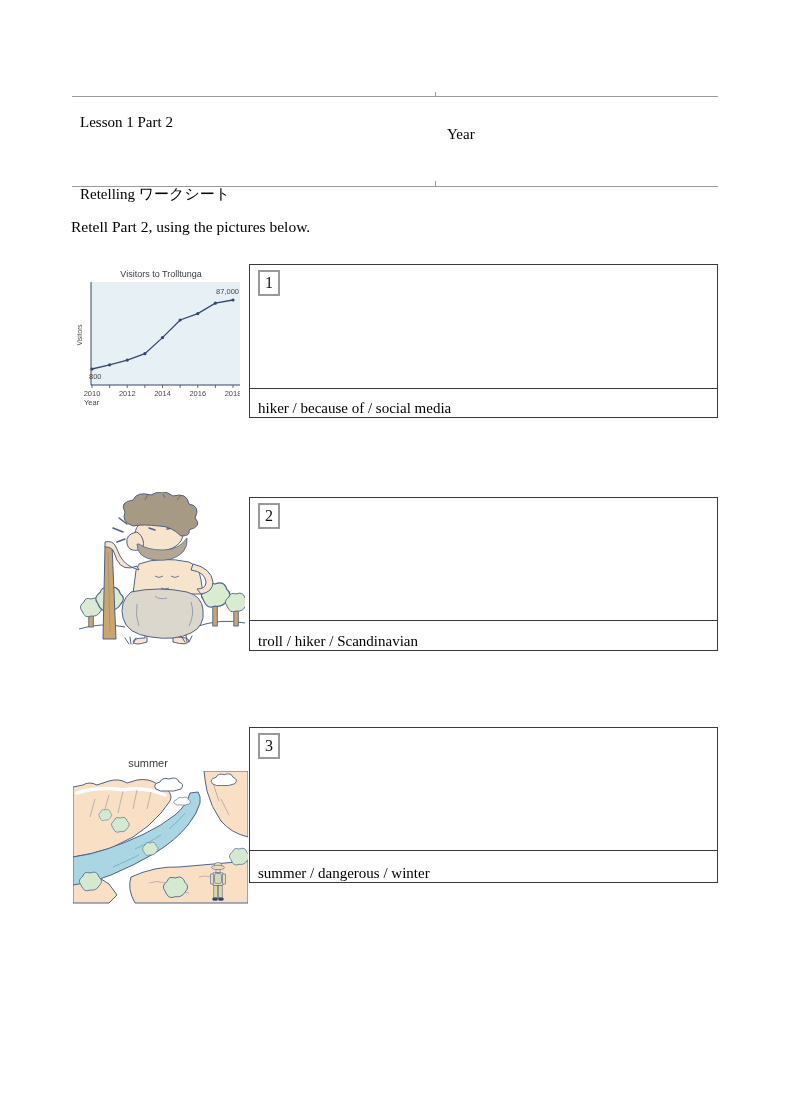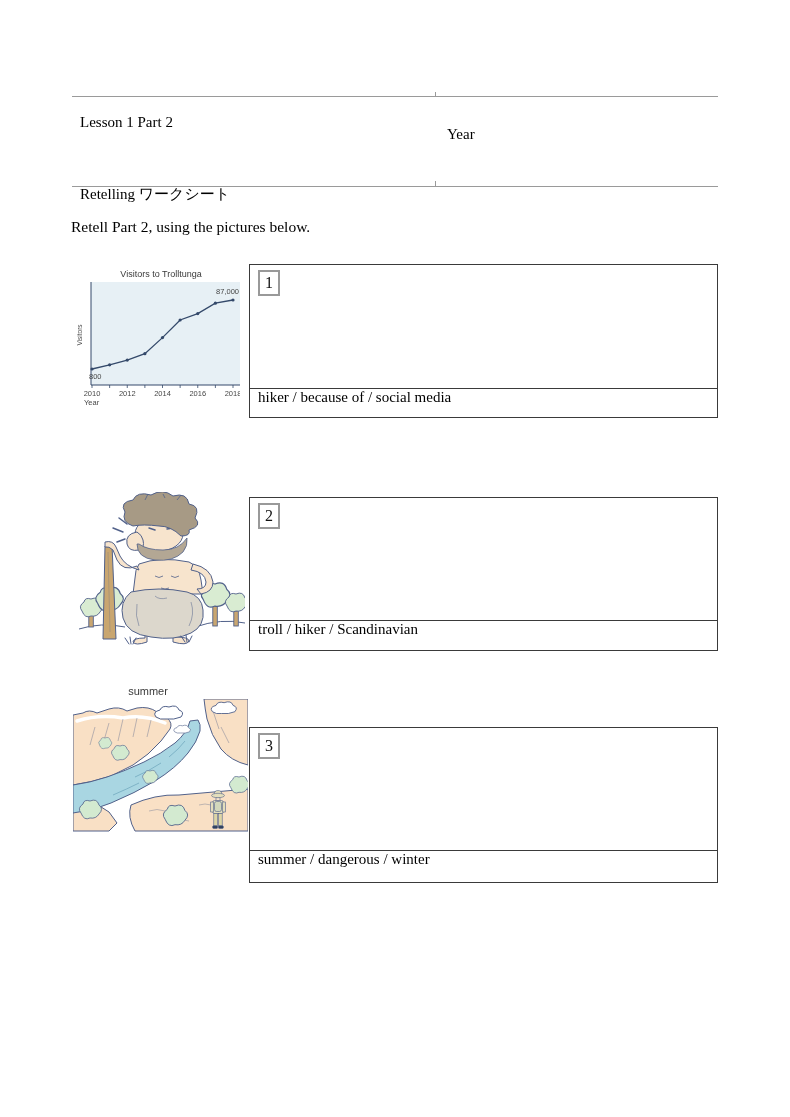--- a/index.html
+++ b/index.html
@@ -15,35 +15,35 @@
   .tick{position:absolute;left:363px;width:1px;height:5px;background:#9a9a9a;}
   .tick-top{top:-5px;}.tick-bottom{bottom:0;}
 
   .instruction{position:absolute;left:71px;top:218px;font-size:15.5px;}
 
   
   .fig{position:absolute;margin:0;}
   .fig svg{display:block;}
   .fig-chart{left:75px;top:265px;}
   .fig-troll{left:75px;top:492px;}
-  .fig-valley{left:73px;top:684px;width:150px;}
+  .fig-valley{left:73px;top:756px;width:150px;}
   .valley-caption{font-family:"Liberation Sans","DejaVu Sans",sans-serif;font-size:11px;
                   color:#3a3a3a;text-align:center;height:15px;line-height:14px;}
   svg text{font-family:"Liberation Sans","DejaVu Sans",sans-serif;}
 
   
   .answer-box{position:absolute;left:249px;width:469px;border:1px solid #3a3a3a;
               box-sizing:border-box;display:flex;flex-direction:column;background:#fff;}
   .box1{top:264px;height:154px;}
   .box2{top:497px;height:154px;}
   .box3{top:727px;height:156px;}
   .answer-main{flex:1;position:relative;}
   .badge{position:absolute;top:5px;left:8px;border:2px solid #999;
          padding:0 5px;font-size:16px;line-height:22px;display:inline-block;color:#111;}
-  .answer-hint{border-top:1px solid #3a3a3a;display:flex;align-items:flex-start;
+  .answer-hint{border-top:1px solid #3a3a3a;display:flex;align-items:flex-end;
                padding-left:8px;font-size:15px;}
   .box1 .answer-hint{height:28px;}
   .box2 .answer-hint{height:29px;}
   .box3 .answer-hint{height:31px;margin-top:36px;}
 </style>
 </head>
 <body>
 
 <div class="page">
 

